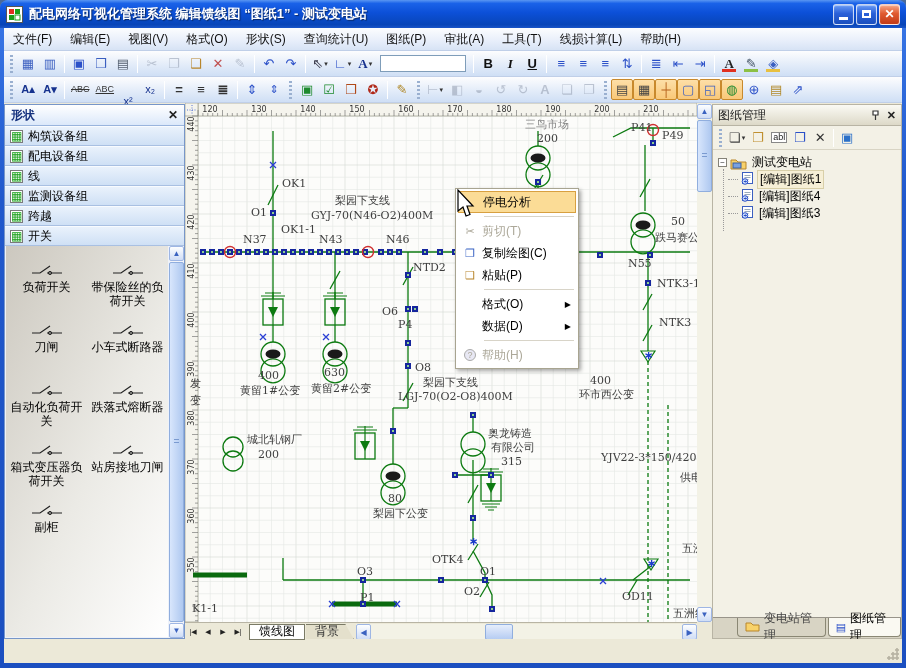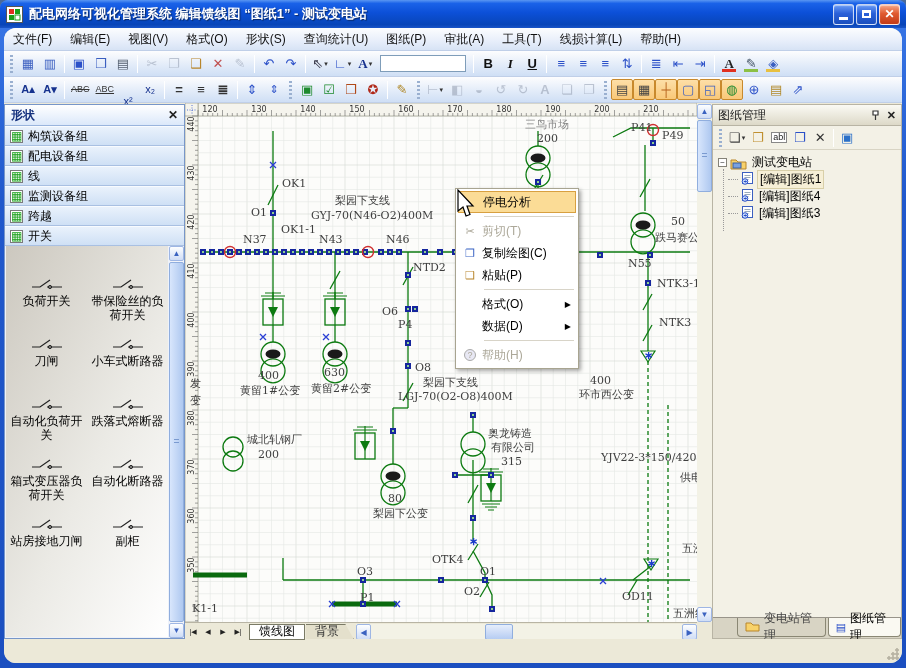--- a/index.html
+++ b/index.html
@@ -8,21 +8,21 @@
   .titlebar{position:absolute;left:0;top:0;right:0;height:28px;display:flex;align-items:center;padding:0 6px;
     background:linear-gradient(180deg,#5a96f2 0%,#1a62e8 12%,#0c50d8 45%,#0845b8 88%,#1a55c8 100%);border-radius:8px 8px 0 0;}
   .title-text{color:#fff;font-weight:bold;font-size:13px;text-shadow:1px 1px 1px #0a2a66;margin-left:6px;flex:1;white-space:nowrap;overflow:hidden;}
   .wbtns{display:flex;gap:2px;}
   .wbtn{width:21px;height:21px;border-radius:3px;border:1px solid rgba(255,255,255,.75);display:flex;align-items:center;justify-content:center;
     background:linear-gradient(180deg,#6a9cf6,#2a60d8 45%,#1b4fbe);box-shadow:inset 0 1px 1px rgba(255,255,255,.5);color:#fff;}
   .wbtn.close{background:linear-gradient(180deg,#f6a888,#e05a30 45%,#c23a16);}
   .minbar{width:9px;height:3px;background:#fff;margin-top:9px;}
   .maxbox{width:9px;height:8px;border:2px solid #fff;border-top-width:3px;}
   .xg{font-size:12px;font-weight:bold;line-height:1;}
-  .client{position:absolute;left:4px;top:28px;width:898px;height:635px;background:#ece9d8;overflow:hidden;border-radius:12px;}
+  .client{position:absolute;left:4px;top:28px;width:898px;height:635px;background:#ece9d8;overflow:hidden;}
 
   
   #menubar{position:absolute;left:0;top:0;width:898px;height:23px;display:flex;align-items:center;
     background:linear-gradient(180deg,#fcfdfe,#e7eefa 60%,#d7e3f5);border-bottom:1px solid #c0cfe8;font-size:12px;color:#111;}
   .menu-item{padding:3px 9px;}
   .toolbar{position:absolute;left:0;width:898px;height:26px;display:flex;align-items:center;padding:0 2px;
     background:linear-gradient(180deg,#fdfdfe,#e3ecf9 55%,#cfdff5);border-bottom:1px solid #c0cfe8;}
   #tb1{top:23px;} #tb2{top:49px;}
   .grip{width:3px;height:18px;margin:0 4px;background:repeating-linear-gradient(180deg,#9ab0d0 0 2px,transparent 2px 4px);}
   .sep{width:1px;height:18px;background:#a8bad4;border-right:1px solid #fff;margin:0 3px;}
@@ -42,21 +42,21 @@
 
   
   #shapes-panel{position:absolute;left:0;top:76px;width:181px;height:535px;border:1px solid #7796c8;background:#eef2fa;}
   .sp-head{height:21px;display:flex;align-items:center;padding:0 6px;font-size:12px;font-weight:bold;color:#16327e;
     background:linear-gradient(180deg,#ffffff,#dbe8fa);border-bottom:1px solid #99b4dd;}
   .sp-head .spacer{flex:1;}
   .sp-close{font-size:12px;color:#222;font-weight:bold;}
   .cat{height:20px;display:flex;align-items:center;gap:5px;padding:0 5px;font-size:12px;color:#000;
     background:linear-gradient(180deg,#eaf2fc,#cfe0f5);border-bottom:1px solid #a9c0e2;border-top:1px solid #f8fbff;}
   .cat-icon{width:13px;height:13px;background:#fff;border:1px solid #7a7a7a;color:#18a018;font-size:12px;line-height:11px;text-align:center;}
-  #shape-list{position:absolute;left:1px;right:16px;top:141px;bottom:1px;overflow:hidden;padding-top:22px;
+  #shape-list{position:absolute;left:1px;right:16px;top:141px;bottom:1px;overflow:hidden;padding-top:8px;
     background:linear-gradient(115deg,#ccc8bf,#ebeae5 55%,#ffffff);display:flex;flex-wrap:wrap;align-content:flex-start;}
   .shape-item{width:50%;min-height:60px;text-align:center;padding-top:8px;}
   .shape-label{font-size:12px;line-height:14px;color:#000;padding:0 2px;}
   #sp-scroll{position:absolute;right:0;top:141px;bottom:0;width:15px;background:#f2f4fa;}
   .sbtn{position:absolute;left:0;width:15px;height:15px;background:linear-gradient(180deg,#fdfeff,#cfddf6);border:1px solid #9eb6e4;border-radius:2px;
     color:#3a62c0;font-size:8px;display:flex;align-items:center;justify-content:center;}
   .sthumb{position:absolute;left:0;width:15px;background:linear-gradient(90deg,#d8e6fc,#aec8f0);border:1px solid #90aede;border-radius:2px;}
   .sthumb::after{content:"";position:absolute;left:4px;right:4px;top:50%;height:6px;margin-top:-3px;
     background:repeating-linear-gradient(180deg,#7a9ad0 0 1px,transparent 1px 3px);}
 
@@ -438,27 +438,20 @@
                 <circle cx="20" cy="9" r="1.6" fill="none" stroke="#222"></circle>
               </svg></div>
             <div class="shape-label">跌落式熔断器</div>
           </div>
           <div class="shape-item">
             <div><svg width="34" height="12" viewBox="0 0 34 12">
                 <path d="M2,9 h8 l10,-7 m-3,7 h15" fill="none" stroke="#222" stroke-width="1.2"></path>
                 <circle cx="20" cy="9" r="1.6" fill="none" stroke="#222"></circle>
               </svg></div>
             <div class="shape-label">箱式变压器负荷开关</div>
-          </div>
-          <div class="shape-item">
-            <div><svg width="34" height="12" viewBox="0 0 34 12">
-                <path d="M2,9 h8 l10,-7 m-3,7 h15" fill="none" stroke="#222" stroke-width="1.2"></path>
-                <circle cx="20" cy="9" r="1.6" fill="none" stroke="#222"></circle>
-              </svg></div>
-            <div class="shape-label">自动化断路器</div>
           </div>
           <div class="shape-item">
             <div><svg width="34" height="12" viewBox="0 0 34 12">
                 <path d="M2,9 h8 l10,-7 m-3,7 h15" fill="none" stroke="#222" stroke-width="1.2"></path>
                 <circle cx="20" cy="9" r="1.6" fill="none" stroke="#222"></circle>
               </svg></div>
             <div class="shape-label">站房接地刀闸</div>
           </div>
           <div class="shape-item">
             <div><svg width="34" height="12" viewBox="0 0 34 12">

